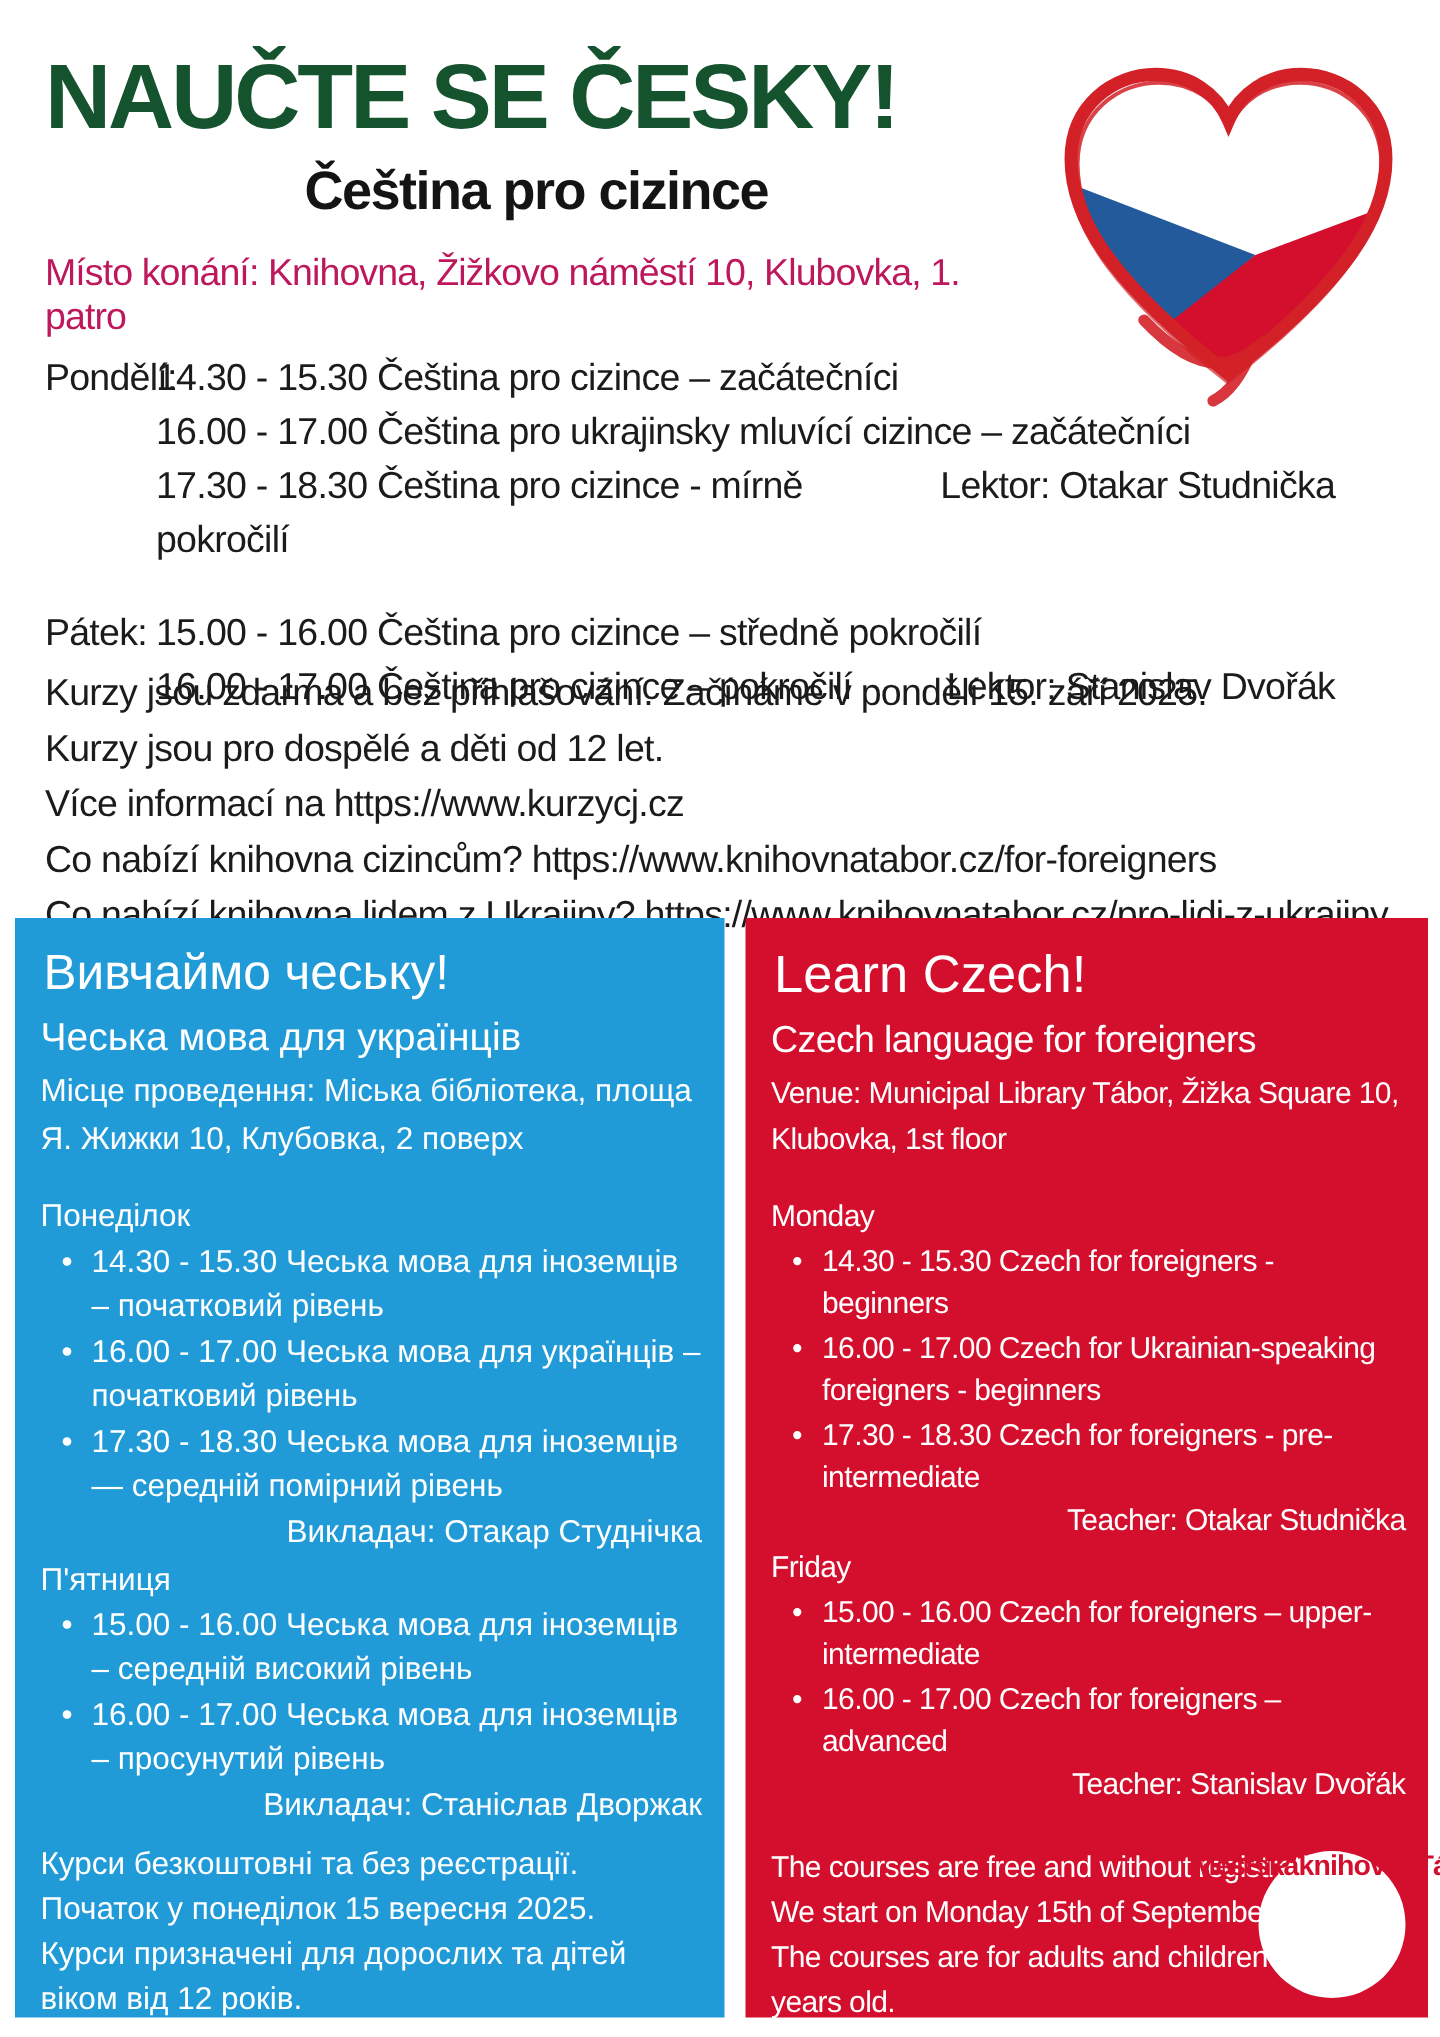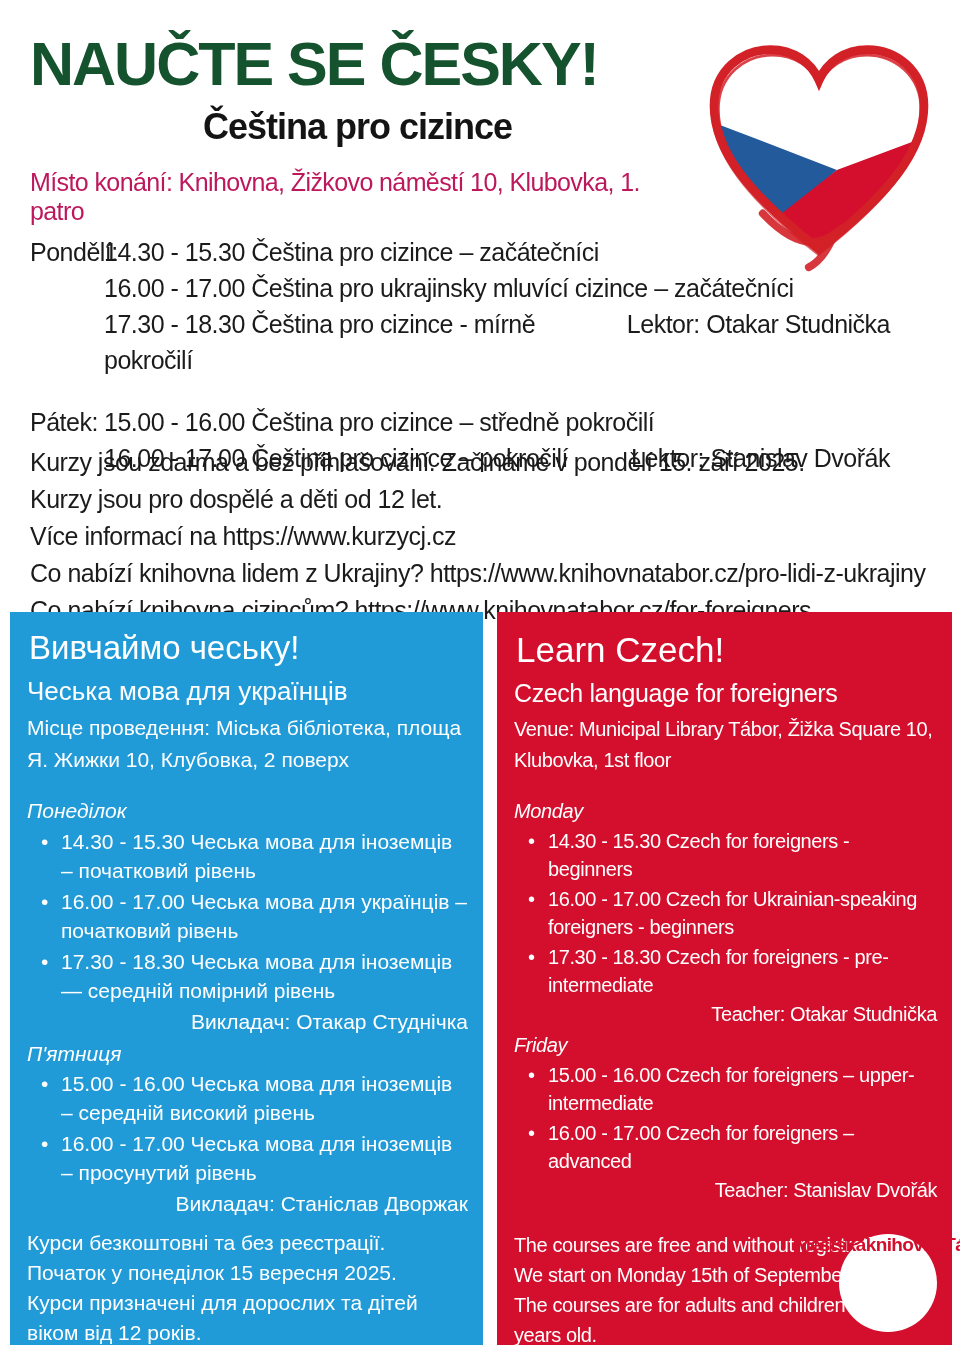--- a/index.html
+++ b/index.html
@@ -36,21 +36,21 @@
   
   .panel{
     position:absolute;top:612px;height:733px;box-sizing:border-box;
     color:#ffffff;padding:12px 15px 14px 17px;
   }
   .panel.blue{left:10px;width:473px;background:#219bd8;}
   .panel.red{left:497px;width:455px;background:#d30f2d;}
   .p-title{margin:2px;font-size:33px;font-weight:400;line-height:1.35;}
   .p-sub{margin:4px 0 0 0;font-size:26px;font-weight:400;line-height:1.3;}
   .p-venue{margin:4px 0 0 0;font-size:21px;line-height:1.5;}
-  .p-day{margin:24px 0 0 0;font-size:21px;line-height:1.35;font-style:italic;}
+  .p-day{margin:24px 0 0 0;font-size:21px;line-height:1.35;}
   .panel ul{margin:2px 0 0 0;padding:0 0 0 34px;list-style:none;}
   .panel li{position:relative;font-size:21px;line-height:1.38;margin-top:2px;}
   .panel li::before{content:"\2022";position:absolute;left:-20px;}
   .teacher{margin:2px 0 0 0;font-size:21px;text-align:right;line-height:1.35;}
   .p-note{margin:0;font-size:21px;line-height:1.42;}
   .p-notes{margin-top:10px;}
   
   .panel.red .p-title{font-size:35px;}
   .panel.red .p-sub{font-size:25px;letter-spacing:-0.4px;}
   .panel.red .p-venue{font-size:20px;letter-spacing:-0.4px;line-height:1.55;}
@@ -120,22 +120,22 @@
       <span class="day"></span>
       <span class="stxt">16.00 - 17.00 Čeština pro cizince – pokročilí</span>
       <span class="lektor">Lektor: Stanislav Dvořák</span>
     </div>
   </section>
 
   <section class="info">
     <p>Kurzy jsou zdarma a bez přihlašování. Začínáme v pondělí 15. září 2025.</p>
     <p>Kurzy jsou pro dospělé a děti od 12 let.</p>
     <p>Více informací na https://www.kurzycj.cz</p>
+    <p>Co nabízí knihovna cizincům? https://www.knihovnatabor.cz/for-foreigners</p>
     <p>Co nabízí knihovna lidem z Ukrajiny? https://www.knihovnatabor.cz/pro-lidi-z-ukrajiny</p>
-    <p>Co nabízí knihovna cizincům? https://www.knihovnatabor.cz/for-foreigners</p>
   </section>
 
   <aside class="panel blue">
     <h3 class="p-title">Вивчаймо чеську!</h3>
     <h4 class="p-sub">Чеська мова для українців</h4>
     <p class="p-venue">Місце проведення: Міська бібліотека, площа Я. Жижки 10, Клубовка, 2 поверх</p>
     <p class="p-day">Понеділок</p>
     <ul>
       <li>14.30  - 15.30 Чеська мова для іноземців – початковий рівень</li>
       <li>16.00  - 17.00 Чеська мова для українців – початковий рівень</li>

